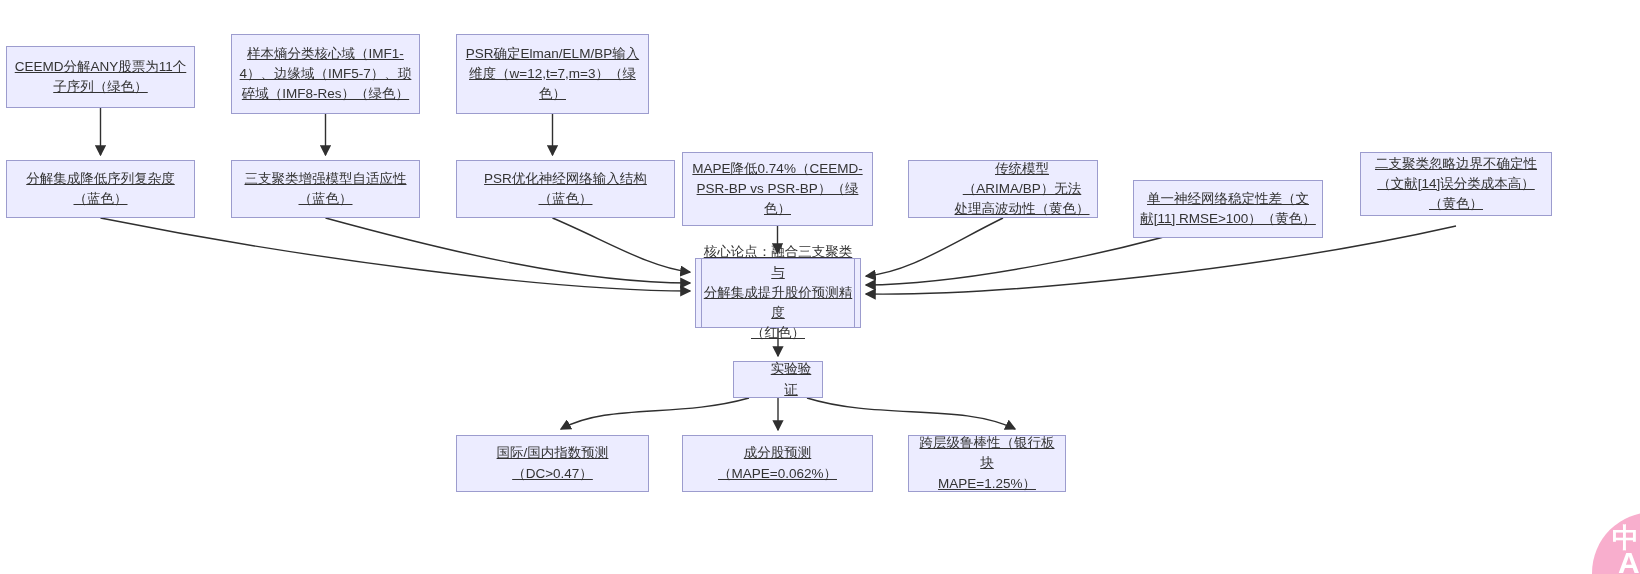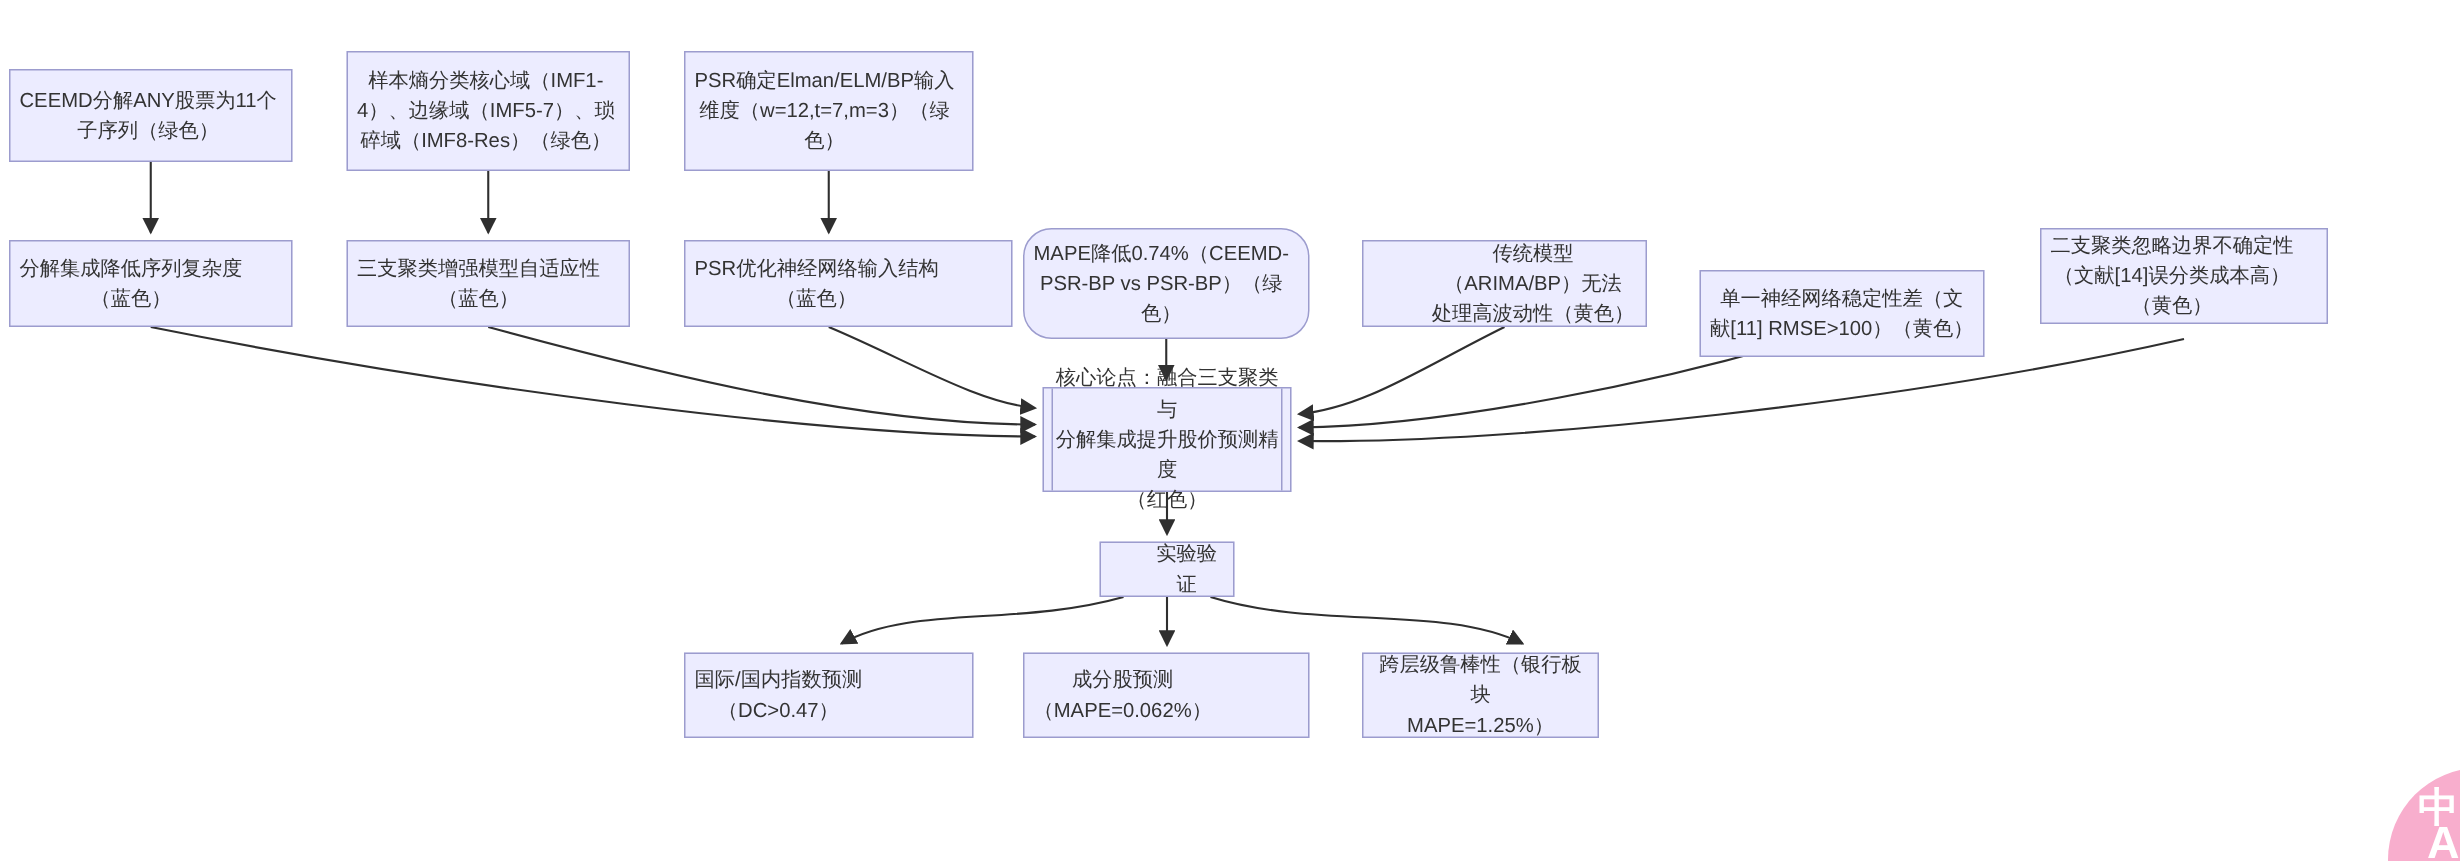--- a/index.html
+++ b/index.html
@@ -5,33 +5,34 @@
   html,body{margin:0;padding:0;}
   body{
     width:1640px;height:574px;overflow:hidden;position:relative;
     background:#ffffff;
     font-family:"Liberation Sans","DejaVu Sans",sans-serif;
   }
   #edges{position:absolute;left:0;top:0;width:1640px;height:574px;pointer-events:none;}
   .node{
     position:absolute;box-sizing:border-box;
     background:#ececff;border:1px solid #9c9cce;
-    display:flex;align-items:center;justify-content:flex-start;
+    display:flex;align-items:center;justify-content:center;
     text-align:center;color:#333;font-size:13.5px;line-height:1.5;
     padding:4px 6px;
+    text-decoration:underline;
   }
   .node .lbl{white-space:pre-line;}
   
   #n-ceemd      {left:6px;   top:46px;  width:189px; height:62px;}
   #n-entropy    {left:231px; top:34px;  width:189px; height:80px;}
   #n-psrin      {left:456px; top:34px;  width:193px; height:80px;}
   #n-decomp     {left:6px;   top:160px; width:189px; height:58px;}
   #n-three      {left:231px; top:160px; width:189px; height:58px;}
   #n-psropt     {left:456px; top:160px; width:219px; height:58px;}
-  #n-mape       {left:682px; top:152px; width:191px; height:74px;border-radius:19px;}
+  #n-mape       {left:682px; top:152px; width:191px; height:74px;}
   #n-trad       {left:908px; top:160px; width:190px; height:58px;padding-left:44px;}
   #n-single     {left:1133px;top:160px; width:190px; height:58px;margin-top:20px;}
   #n-twoway     {left:1360px;top:152px; width:192px; height:64px;}
   #n-core       {left:695px; top:258px; width:166px; height:70px;}
   #n-exp        {left:733px; top:361px; width:90px;  height:37px;padding-left:32px;}
   #n-index      {left:456px; top:435px; width:193px; height:57px;}
   #n-component  {left:682px; top:435px; width:191px; height:57px;}
   #n-crosslevel {left:908px; top:435px; width:158px; height:57px;}
   
   .subroutine::before,.subroutine::after{

